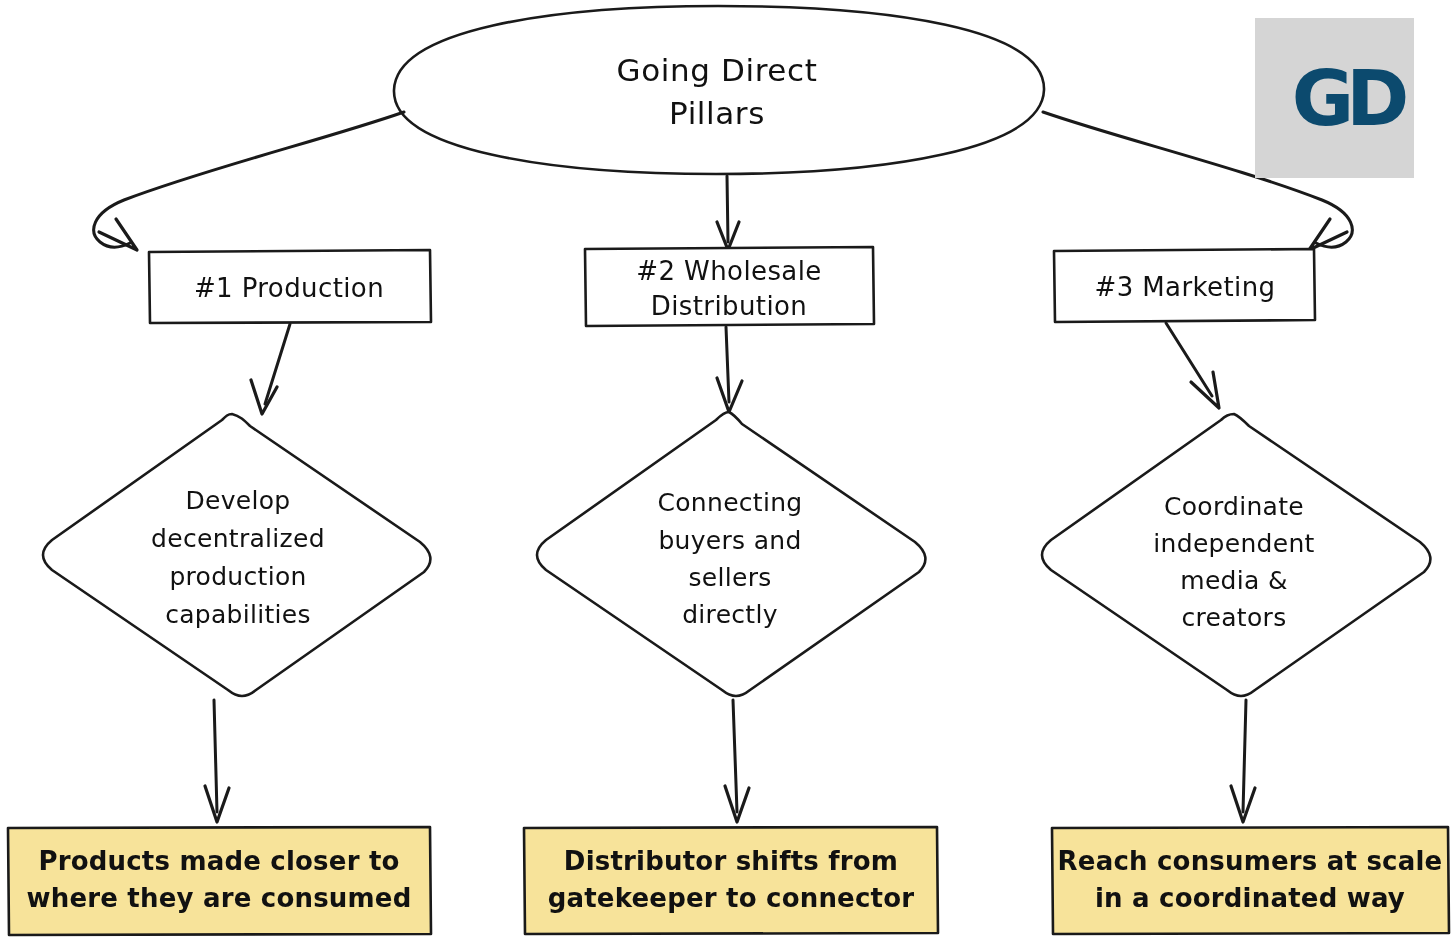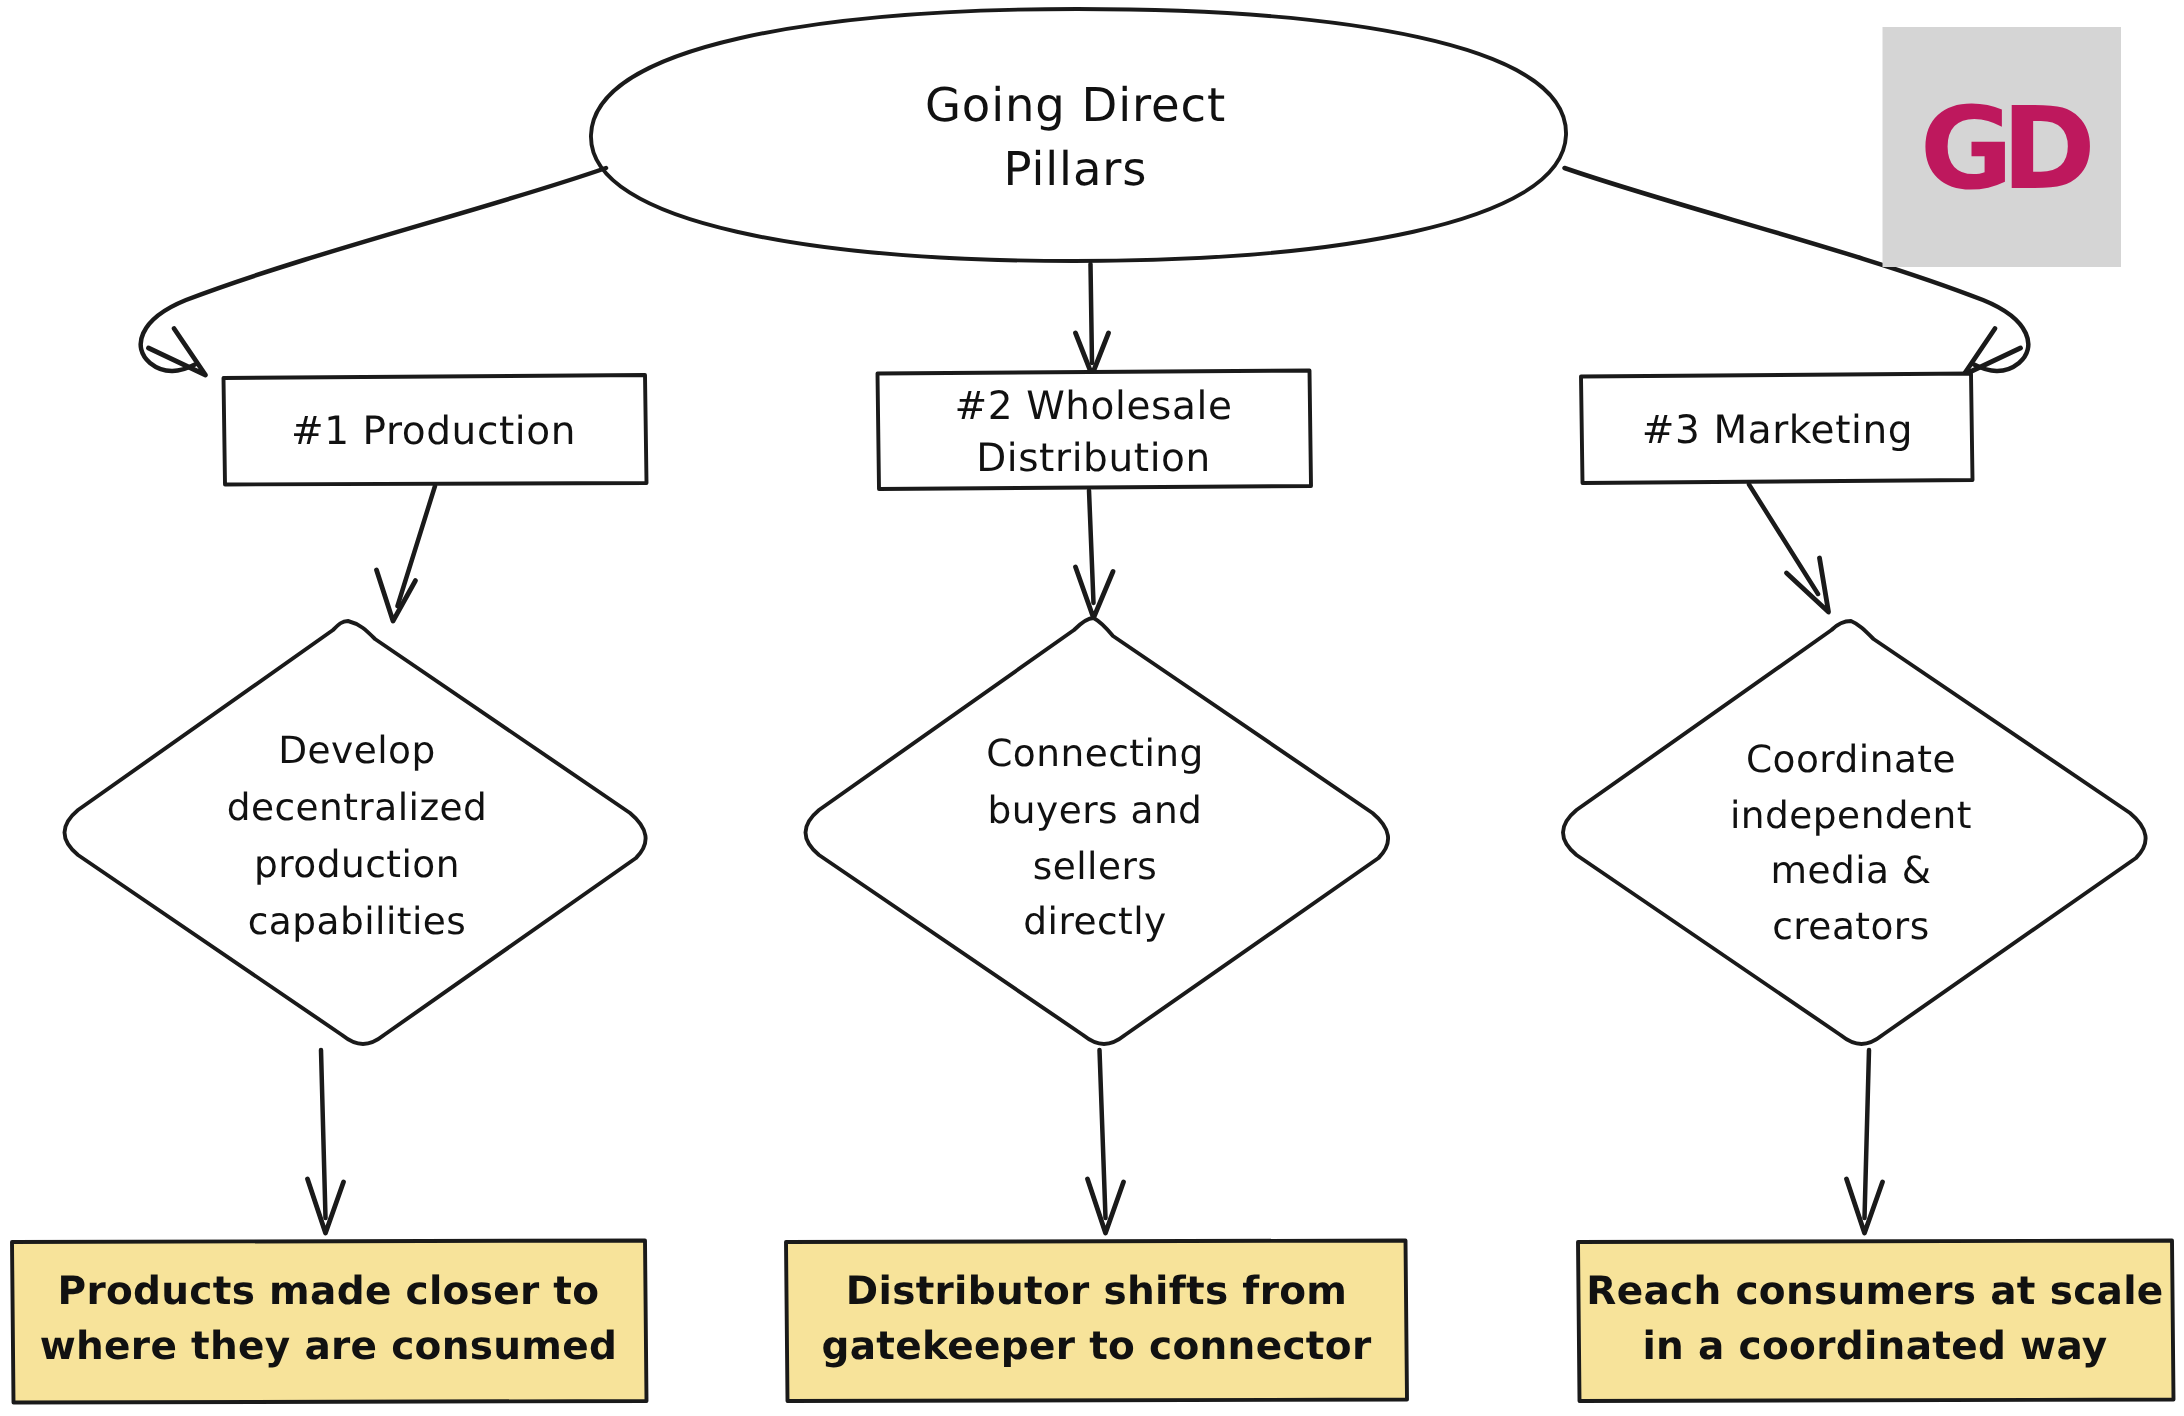--- a/index.html
+++ b/index.html
@@ -81,32 +81,32 @@
   .watermark-box {
     position: absolute;
     left: 1255px;
     top: 18px;
     width: 159px;
     height: 160px;
     background: #d5d5d5;
   }
   .watermark-mark {
     position: absolute;
-    left: 0;
+    left: 12px;
     top: 0;
     width: 159px;
     height: 160px;
     display: flex;
     align-items: center;
     justify-content: center;
     font-family: "DejaVu Sans", sans-serif;
     font-size: 76px;
     font-weight: bold;
     letter-spacing: -8px;
-    color: #be185d;
+    color: #0c4a6e;
     user-select: none;
   }
 </style>
 </head>
 <body>
 
 <div id="diagram-root">
 
   <svg id="flowchart" viewBox="0 0 1456 944">
 

